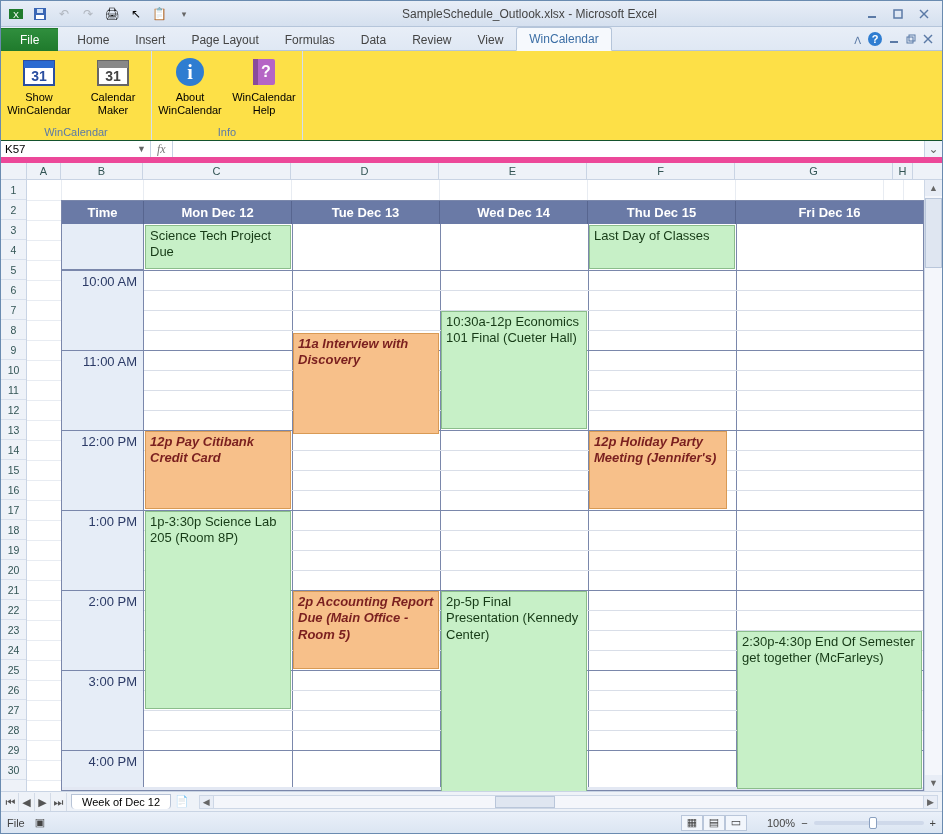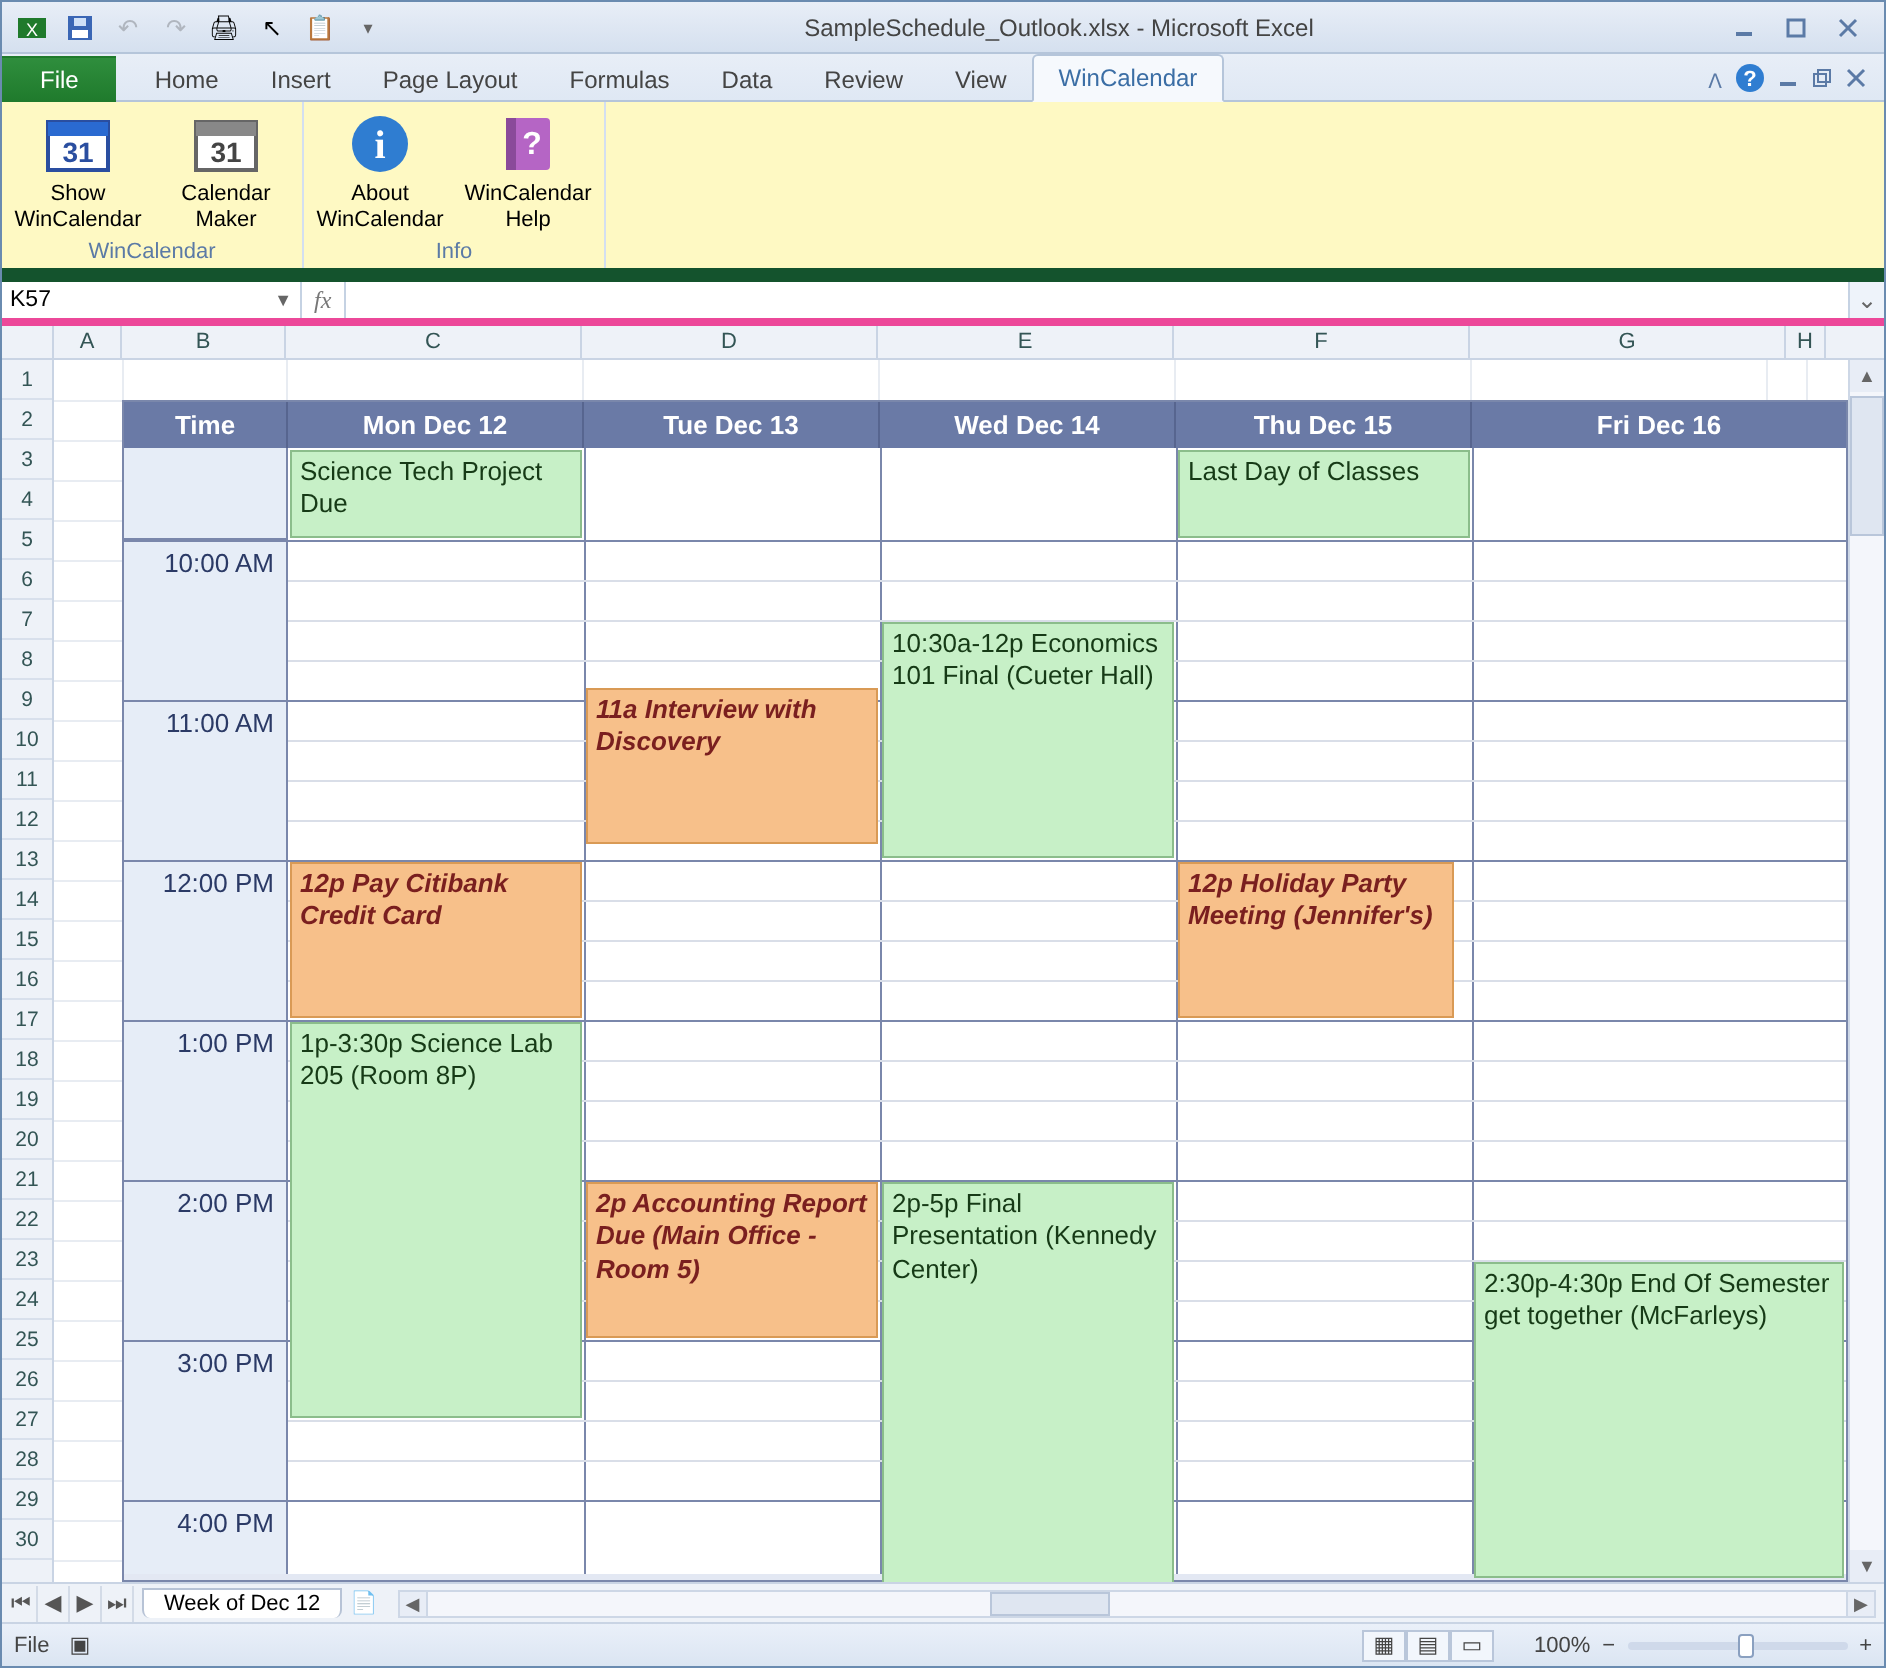--- a/index.html
+++ b/index.html
@@ -63,40 +63,40 @@
     background:#f6f9fd;
     border:1px solid #b5c5da;
     border-bottom:1px solid #f6f9fd;
     border-radius:3px 3px 0 0;
     color:#3b6ea5;
   }
   .tabs-right { margin-left:auto; display:flex; align-items:center; gap:6px; padding-right:8px; color:#5b7aa6;}
   
   .ribbon {
     height: 90px;
-    background:#fef9c3;
-    border-bottom:7px solid #14532d;
+    background:#fde047;
+    border-bottom:1px solid #14532d;
     display:flex;
   }
   .group {
     border-right:1px solid #d3dff0;
     padding:2px 6px 0 6px;
     display:flex;
     flex-direction:column;
     align-items:center;
   }
   .group-items { display:flex; gap:10px; flex:1; align-items:flex-start; padding-top:2px;}
   .bigbtn { width:64px; text-align:center; font-size:11px; line-height:1.15; }
   .bigbtn .ico { margin:0 auto 2px; }
   .group-label { font-size:11px; color:#5b7aa6; text-align:center; padding:1px 0 2px; width:100%;}
   .ico { display:flex; align-items:center; justify-content:center; }
   
   .fbar {
     height:22px;
-    border-bottom:4px solid #ec4899;
+    border-bottom:6px solid #ec4899;
     display:flex;
     align-items:stretch;
     background:#15803d;
   }
   .namebox {
     width:150px;
     border-right:1px solid #c5d2e3;
     display:flex;
     align-items:center;
     background:#fff;
@@ -481,21 +481,21 @@
           <div class="thinline" style="top:466px"></div>
             <div class="thinline" style="top:486px"></div>
             <div class="thinline" style="top:506px"></div>
 
           <div class="evt green" style="left:527px; top:1px; width:146px; height:44px">Last Day of Classes</div>
           <div class="evt green" style="left:83px; top:1px; width:146px; height:44px">Science Tech Project Due</div>
 
           <div class="evt orange" style="left:83px; top:207px; width:146px; height:78px">12p Pay Citibank Credit Card</div>
           <div class="evt green" style="left:83px; top:287px; width:146px; height:198px">1p-3:30p Science Lab 205 (Room 8P)</div>
 
-          <div class="evt orange" style="left:231px; top:120px; width:146px; height:78px">11a Interview with Discovery</div>
+          <div class="evt orange" style="left:231px; top:109px; width:146px; height:101px">11a Interview with Discovery</div>
           <div class="evt orange" style="left:231px; top:367px; width:146px; height:78px">2p Accounting Report Due (Main Office - Room 5)</div>
 
           <div class="evt green" style="left:379px; top:87px;  width:146px; height:118px">10:30a-12p Economics 101 Final (Cueter Hall)</div>
           <div class="evt green" style="left:379px; top:367px; width:146px; height:240px">2p-5p Final Presentation (Kennedy Center)</div>
 
           <div class="evt orange" style="left:527px; top:207px; width:138px; height:78px">12p Holiday Party Meeting (Jennifer's)</div>
 
           <div class="evt green" style="left:675px; top:407px; right:1px; height:158px">2:30p-4:30p End Of Semester get together (McFarleys)</div>
         </div>
       </div>

